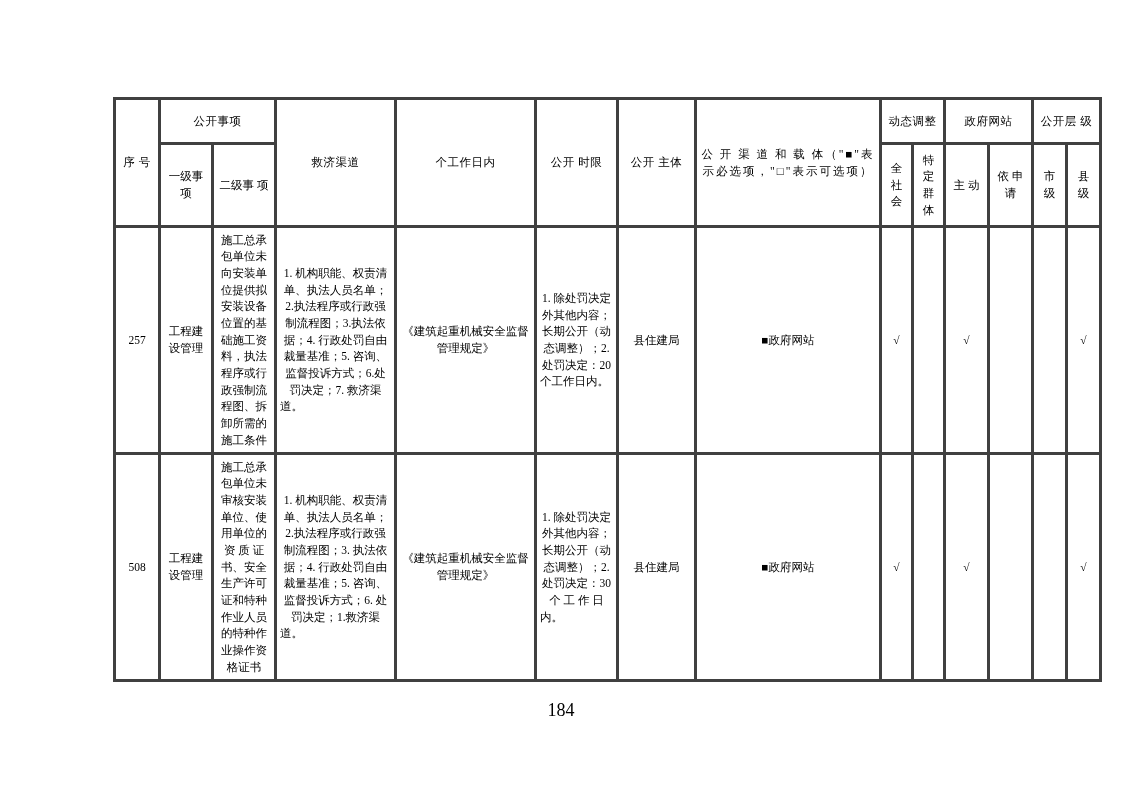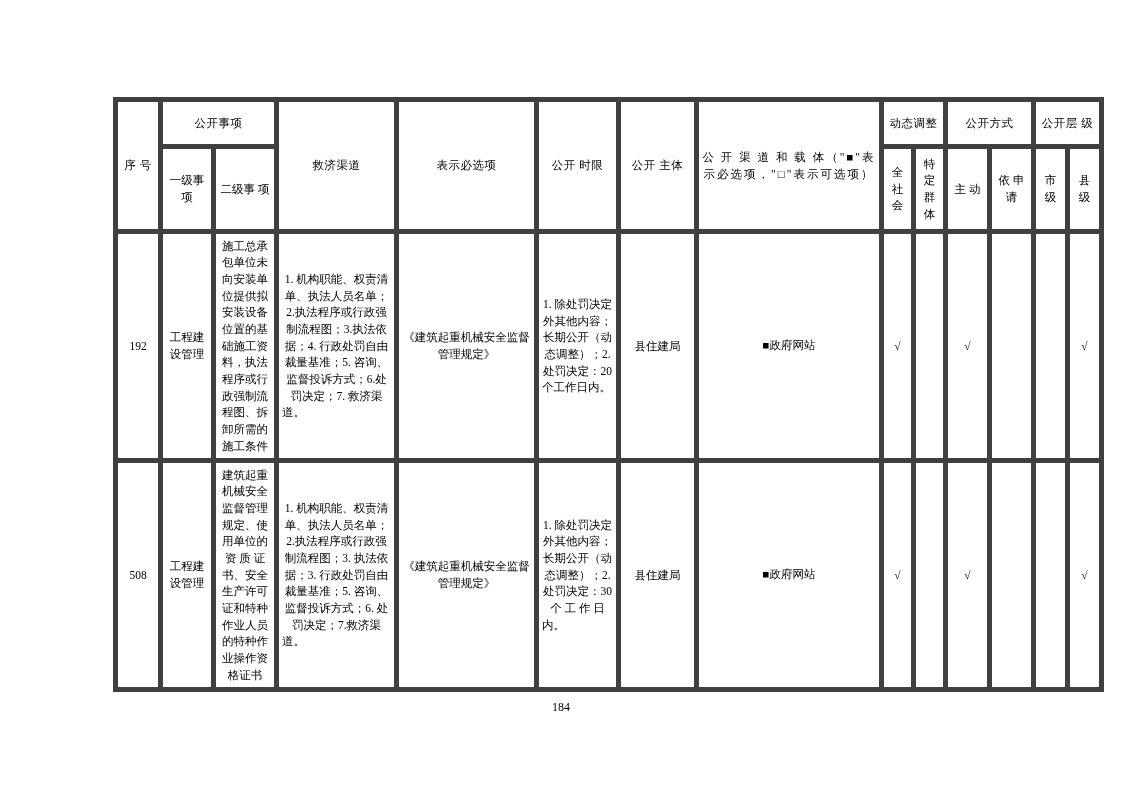--- a/index.html
+++ b/index.html
@@ -28,21 +28,21 @@
     top: 97px;
     width: 896px;
   }
   table.doc-table {
     border-collapse: collapse;
     table-layout: fixed;
     width: 896px;
   }
   table.doc-table td,
   table.doc-table th {
-    border: 5px solid #404040;
+    border: 3px solid #404040;
     padding: 2px 3px;
     font-weight: normal;
     font-size: 11.5px;
     line-height: 1.45;
     vertical-align: middle;
     text-align: center;
   }
   .hdr {
     font-size: 12.5px;
     letter-spacing: 0.5px;
@@ -77,29 +77,28 @@
     line-height: 1.5;
     padding: 4px 4px;
   }
   .mark {
     font-size: 13px;
   }
   .channel {
     text-align: left;
     padding-left: 8px;
     font-size: 11.5px;
-    font-family: Liberation Mono, monospace;
   }
   .page-number {
     position: absolute;
     left: 0;
     top: 700px;
     width: 1122px;
     text-align: center;
-    font-size: 12px;
+    font-size: 18px;
     font-family: "Liberation Serif", "DejaVu Serif", serif;
   }
   
   col.c-seq { width: 45px; }
   col.c-l1 { width: 53px; }
   col.c-l2 { width: 63px; }
   col.c-content { width: 120px; }
   col.c-basis { width: 140px; }
   col.c-limit { width: 82px; }
   col.c-subject { width: 78px; }
@@ -135,61 +134,61 @@
           <col class="c-active">
           <col class="c-apply">
         <col class="c-city">
           <col class="c-county">
       </colgroup>
       <thead>
         <tr class="h-row1">
           <td rowspan="2" class="hdr">序 号</td>
           <td colspan="2" class="hdr">公开事项</td>
           <td rowspan="2" class="hdr">救济渠道</td>
-          <td rowspan="2" class="hdr">表示必选项</td>
+          <td rowspan="2" class="hdr">个工作日内</td>
           <td rowspan="2" class="hdr">公开 时限</td>
           <td rowspan="2" class="hdr">公开 主体</td>
           <td rowspan="2" class="hdr-wide">公 开 渠 道 和 载 体（"■"表示必选项，"□"表示可选项）</td>
           <td colspan="2" class="hdr">动态调整</td>
-          <td colspan="2" class="hdr">公开方式</td>
+          <td colspan="2" class="hdr">政府网站</td>
           <td colspan="2" class="hdr">公开层 级</td>
         </tr>
         <tr class="h-row2">
           <td class="vert-label">一级事 项</td>
           <td class="vert-label">二级事 项</td>
           <td class="vert-label">全 社 会</td>
           <td class="vert-label">特 定 群 体</td>
           <td class="vert-label">主 动</td>
           <td class="vert-label">依 申 请</td>
           <td class="vert-label">市 级</td>
           <td class="vert-label">县 级</td>
         </tr>
       </thead>
       <tbody>
         <tr class="body-row">
-          <td>192</td>
+          <td>257</td>
           <td class="cell-center-text">工程建 设管理</td>
           <td class="cell-narrow">施工总承包单位未向安装单位提供拟安装设备位置的基础施工资料，执法程序或行政强制流程图、拆卸所需的施工条件</td>
           <td class="cell-text cell-text-just">1. 机构职能、权责清单、执法人员名单；2.执法程序或行政强制流程图；3.执法依据；4. 行政处罚自由裁量基准；5. 咨询、监督投诉方式；6.处罚决定；7. 救济渠道。</td>
           <td class="cell-center-text">《建筑起重机械安全监督管理规定》</td>
           <td class="cell-text cell-text-just">1. 除处罚决定外其他内容；长期公开（动态调整）；2. 处罚决定：20 个工作日内。</td>
           <td class="cell-center-text">县住建局</td>
           <td class="channel">■政府网站</td>
           <td class="mark">√</td>
           <td class="mark"></td>
           <td class="mark">√</td>
           <td class="mark"></td>
           <td class="mark"></td>
           <td class="mark">√</td>
         </tr>
         <tr class="body-row">
           <td>508</td>
           <td class="cell-center-text">工程建 设管理</td>
-          <td class="cell-narrow">建筑起重机械安全监督管理规定、使用单位的资 质 证书、安全生产许可证和特种作业人员的特种作业操作资格证书</td>
-          <td class="cell-text cell-text-just">1. 机构职能、权责清单、执法人员名单；2.执法程序或行政强制流程图；3. 执法依据；3. 行政处罚自由裁量基准；5. 咨询、监督投诉方式；6. 处罚决定；7.救济渠道。</td>
+          <td class="cell-narrow">施工总承包单位未审核安装单位、使用单位的资 质 证书、安全生产许可证和特种作业人员的特种作业操作资格证书</td>
+          <td class="cell-text cell-text-just">1. 机构职能、权责清单、执法人员名单；2.执法程序或行政强制流程图；3. 执法依据；4. 行政处罚自由裁量基准；5. 咨询、监督投诉方式；6. 处罚决定；1.救济渠道。</td>
           <td class="cell-center-text">《建筑起重机械安全监督管理规定》</td>
           <td class="cell-text cell-text-just">1. 除处罚决定外其他内容；长期公开（动态调整）；2. 处罚决定：30 个 工 作 日内。</td>
           <td class="cell-center-text">县住建局</td>
           <td class="channel">■政府网站</td>
           <td class="mark">√</td>
           <td class="mark"></td>
           <td class="mark">√</td>
           <td class="mark"></td>
           <td class="mark"></td>
           <td class="mark">√</td>

